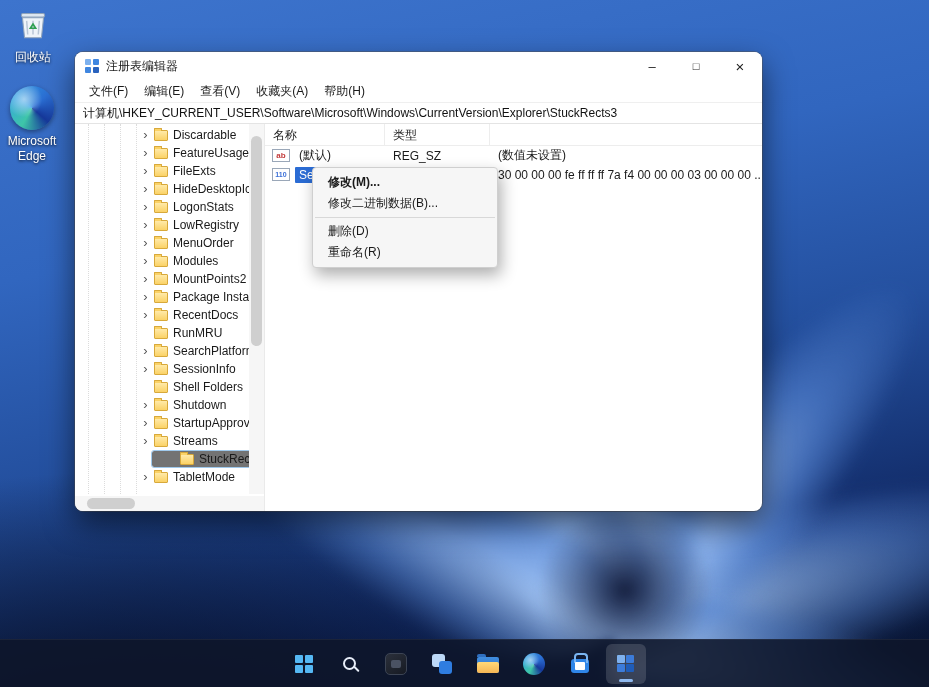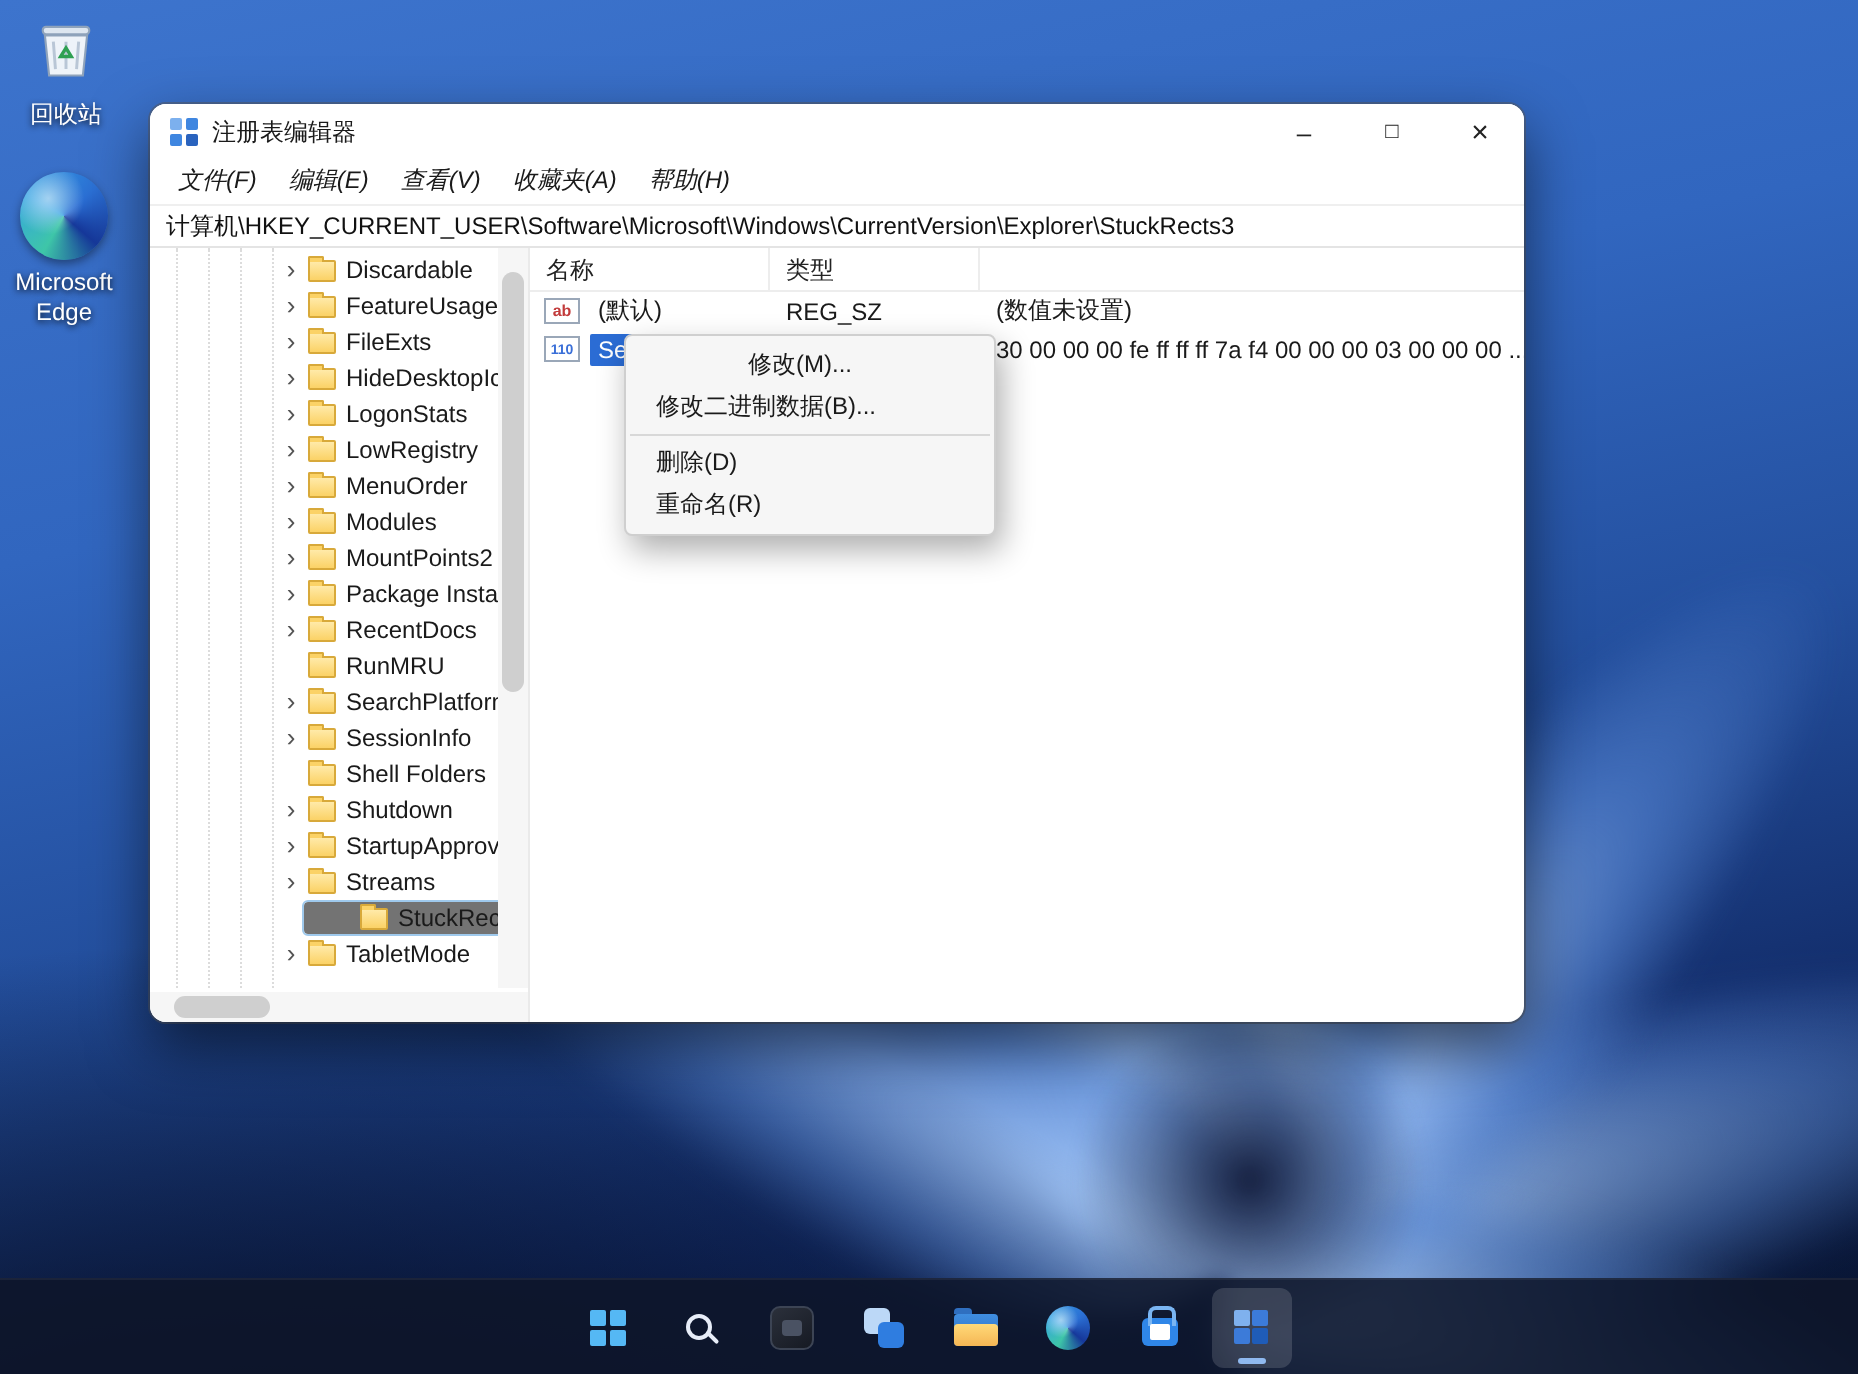--- a/index.html
+++ b/index.html
@@ -45,21 +45,21 @@
   .app-cubes i { background:#3f86e0; border-radius:1px; }
   .app-cubes i:nth-child(1){background:#7cb0ee}
   .app-cubes i:nth-child(4){background:#2a63be}
   .wtitle { font-size:12px; }
   .wcontrols { margin-left:auto; display:flex; height:100%; }
   .wcbtn { width:44px; height:100%; display:flex; align-items:center; justify-content:center; color:#222; cursor:default; }
   .wc-min::before { content:"–"; font-size:13px; }
   .wc-max::before { content:"□"; font-size:11px; }
   .wc-close::before { content:"×"; font-size:15px; }
 
-  .menubar { height:22px; flex:0 0 22px; display:flex; align-items:flex-start; padding-left:6px;font-style:italic; }
+  .menubar { height:22px; flex:0 0 22px; display:flex; align-items:center; padding-left:6px; }
   .menu-item { padding:2px 8px; cursor:default; }
 
   .addressbar { height:22px; flex:0 0 22px; border-top:1px solid #efefef; border-bottom:1px solid #e4e4e4;
     display:flex; align-items:center; padding-left:8px; color:#111; white-space:nowrap; overflow:hidden; }
 
   .content { flex:1; display:flex; min-height:0; position:relative; }
 
   
   .treepane { width:190px; flex:0 0 190px; position:relative; border-right:1px solid #eaeaea; overflow:hidden; }
   .guide { position:absolute; top:0; bottom:17px; width:0; border-left:1px dotted #dcdcdc; }
@@ -99,21 +99,21 @@
   .vicon.bin { color:#3a6fd8; letter-spacing:0; }
   .vicon.bin::before { content:"110"; font-size:7px; }
   .nmwrap { padding:1px 4px; border-radius:1px; white-space:nowrap; }
   .nmwrap.sel { background:#2b6cd4; color:#fff; }
 
   
   .ctxmenu { position:absolute; left:237px; top:115px; width:186px; z-index:40;
     background:#f6f6f6; border:1px solid #cfcfcf; border-radius:4px; padding:4px 0;
     box-shadow:3px 7px 16px rgba(0,0,0,.32); }
   .cmi { height:21px; display:flex; align-items:center; padding:0 16px 0 15px; cursor:default; }
-  .cmi.bold { font-weight:normal;margin-left:46px; }
+  .cmi.bold { font-weight:bold; }
   .cmi.sep { height:1px; background:#d8d8d8; margin:3px 2px; padding:0; pointer-events:none; }
 
   
   .taskbar { position:absolute; z-index:10; left:0; right:0; bottom:0; height:48px;
     background:rgba(14,22,42,.88); border-top:1px solid rgba(255,255,255,.06);
     display:flex; align-items:center; justify-content:center; gap:6px; }
   .tbicon { position:relative; width:40px; height:40px; border-radius:6px;
     display:flex; align-items:center; justify-content:center; cursor:default; }
   .tbicon.active { background:rgba(255,255,255,.14); }
   .tbicon.active::after { content:""; position:absolute; bottom:2px; left:50%; transform:translateX(-50%);

